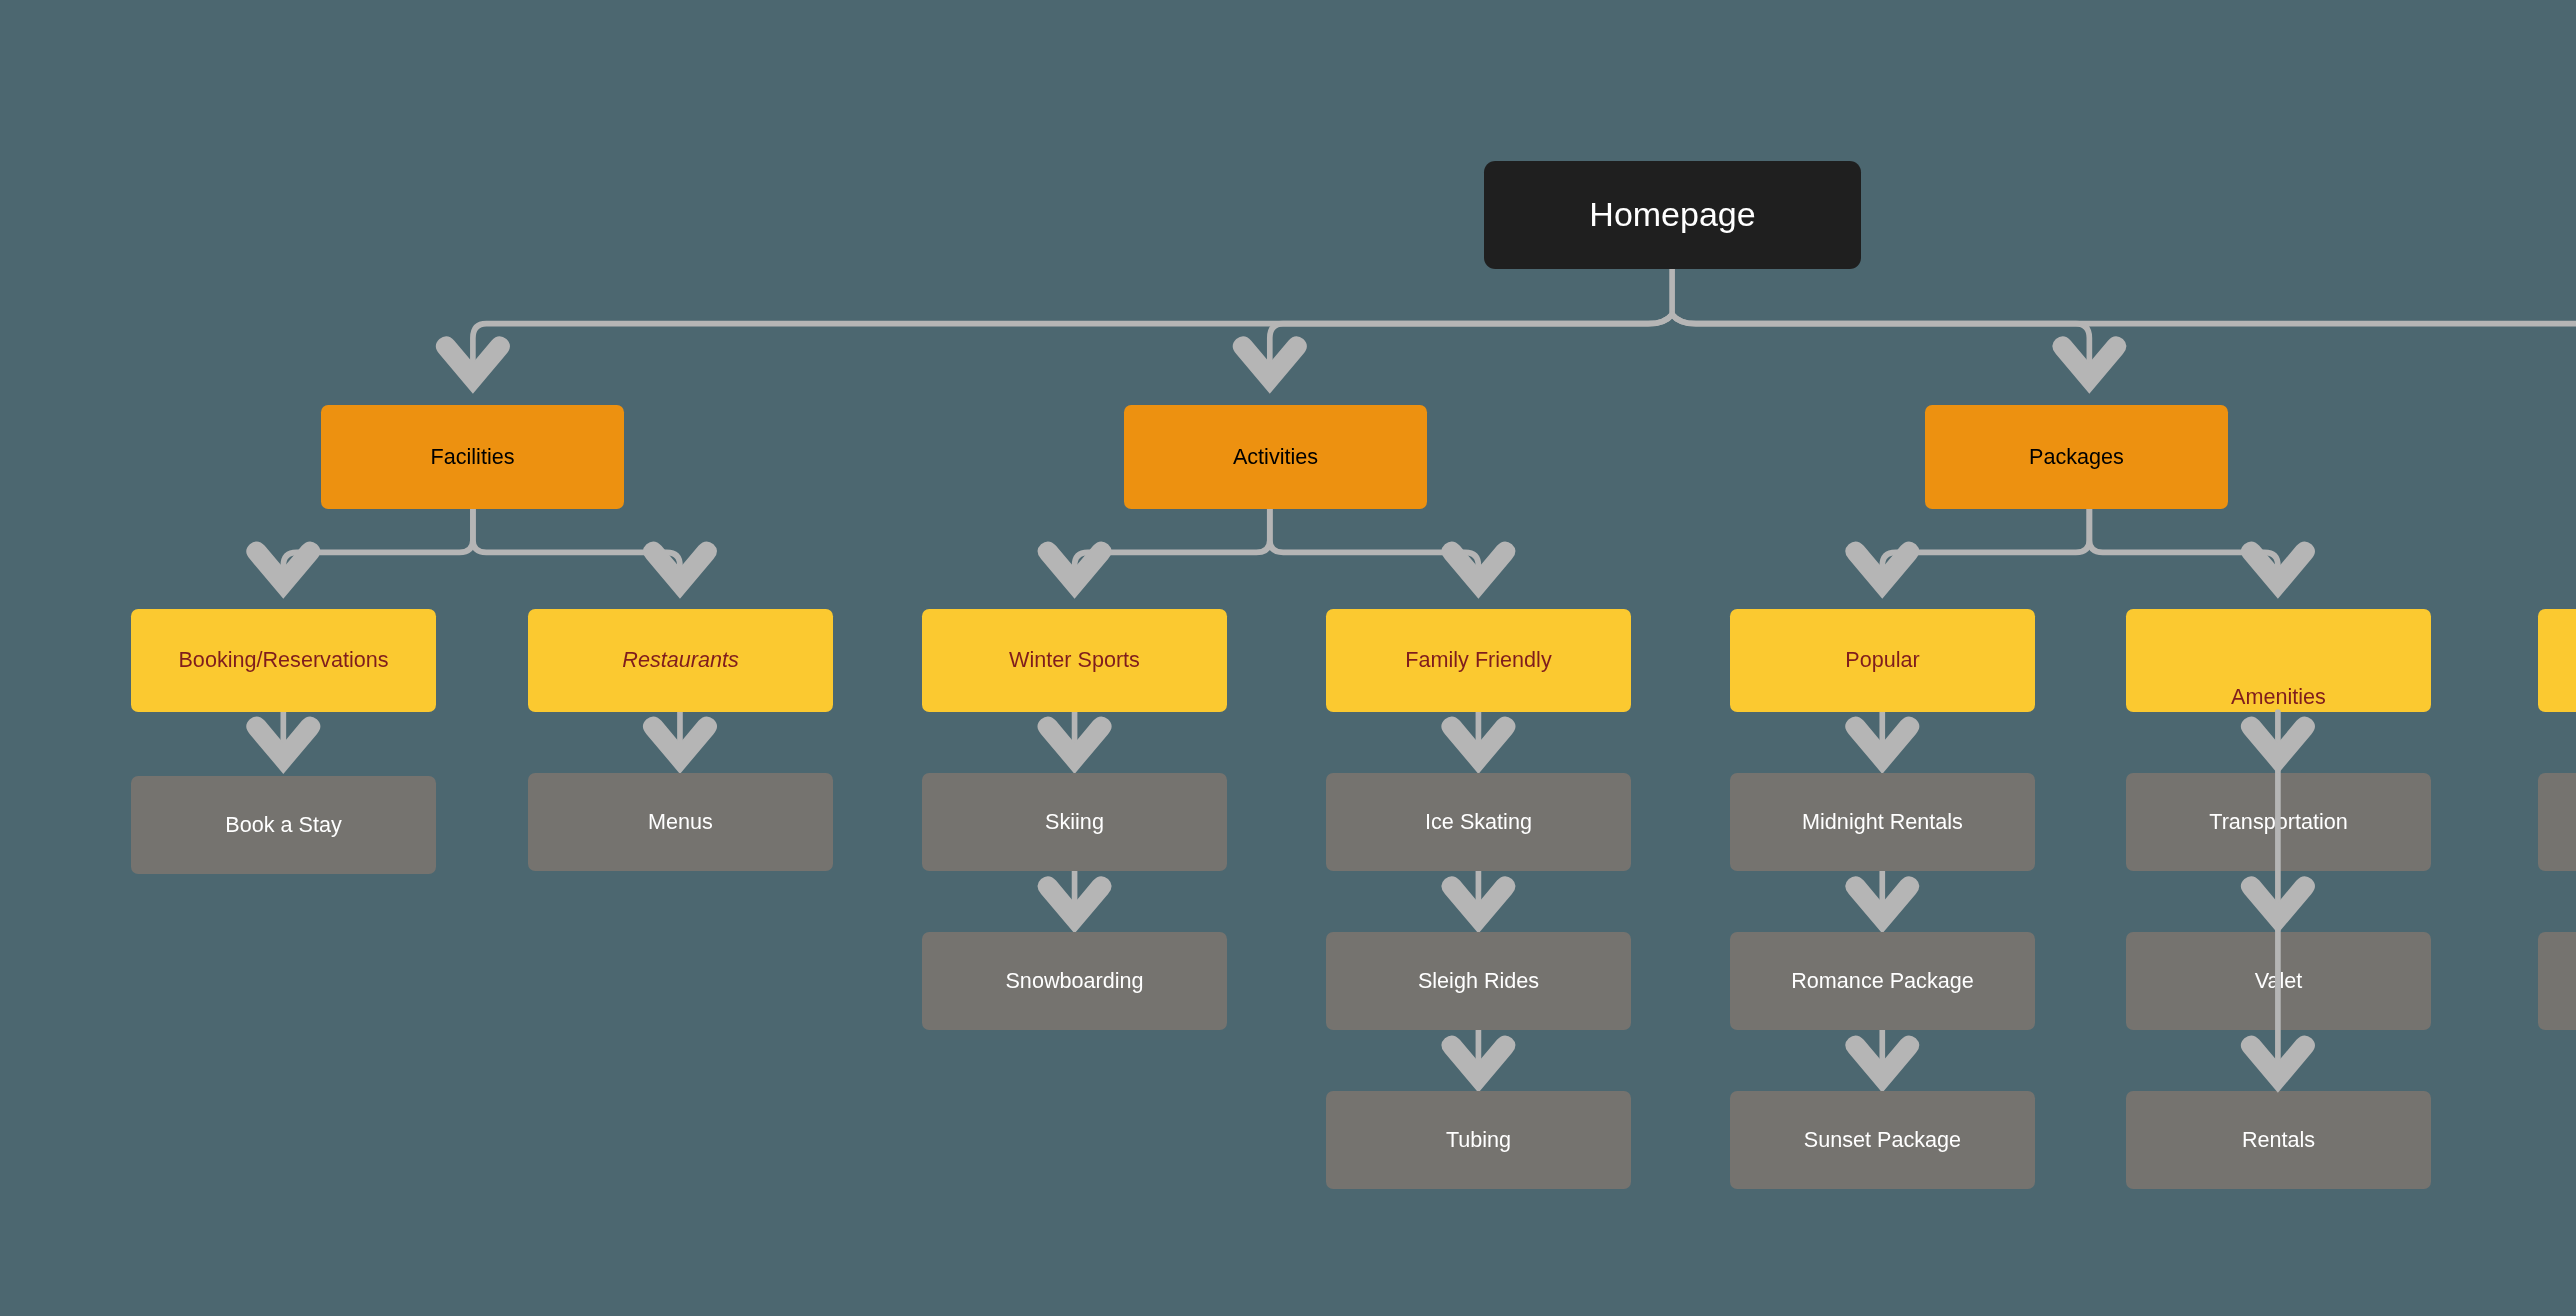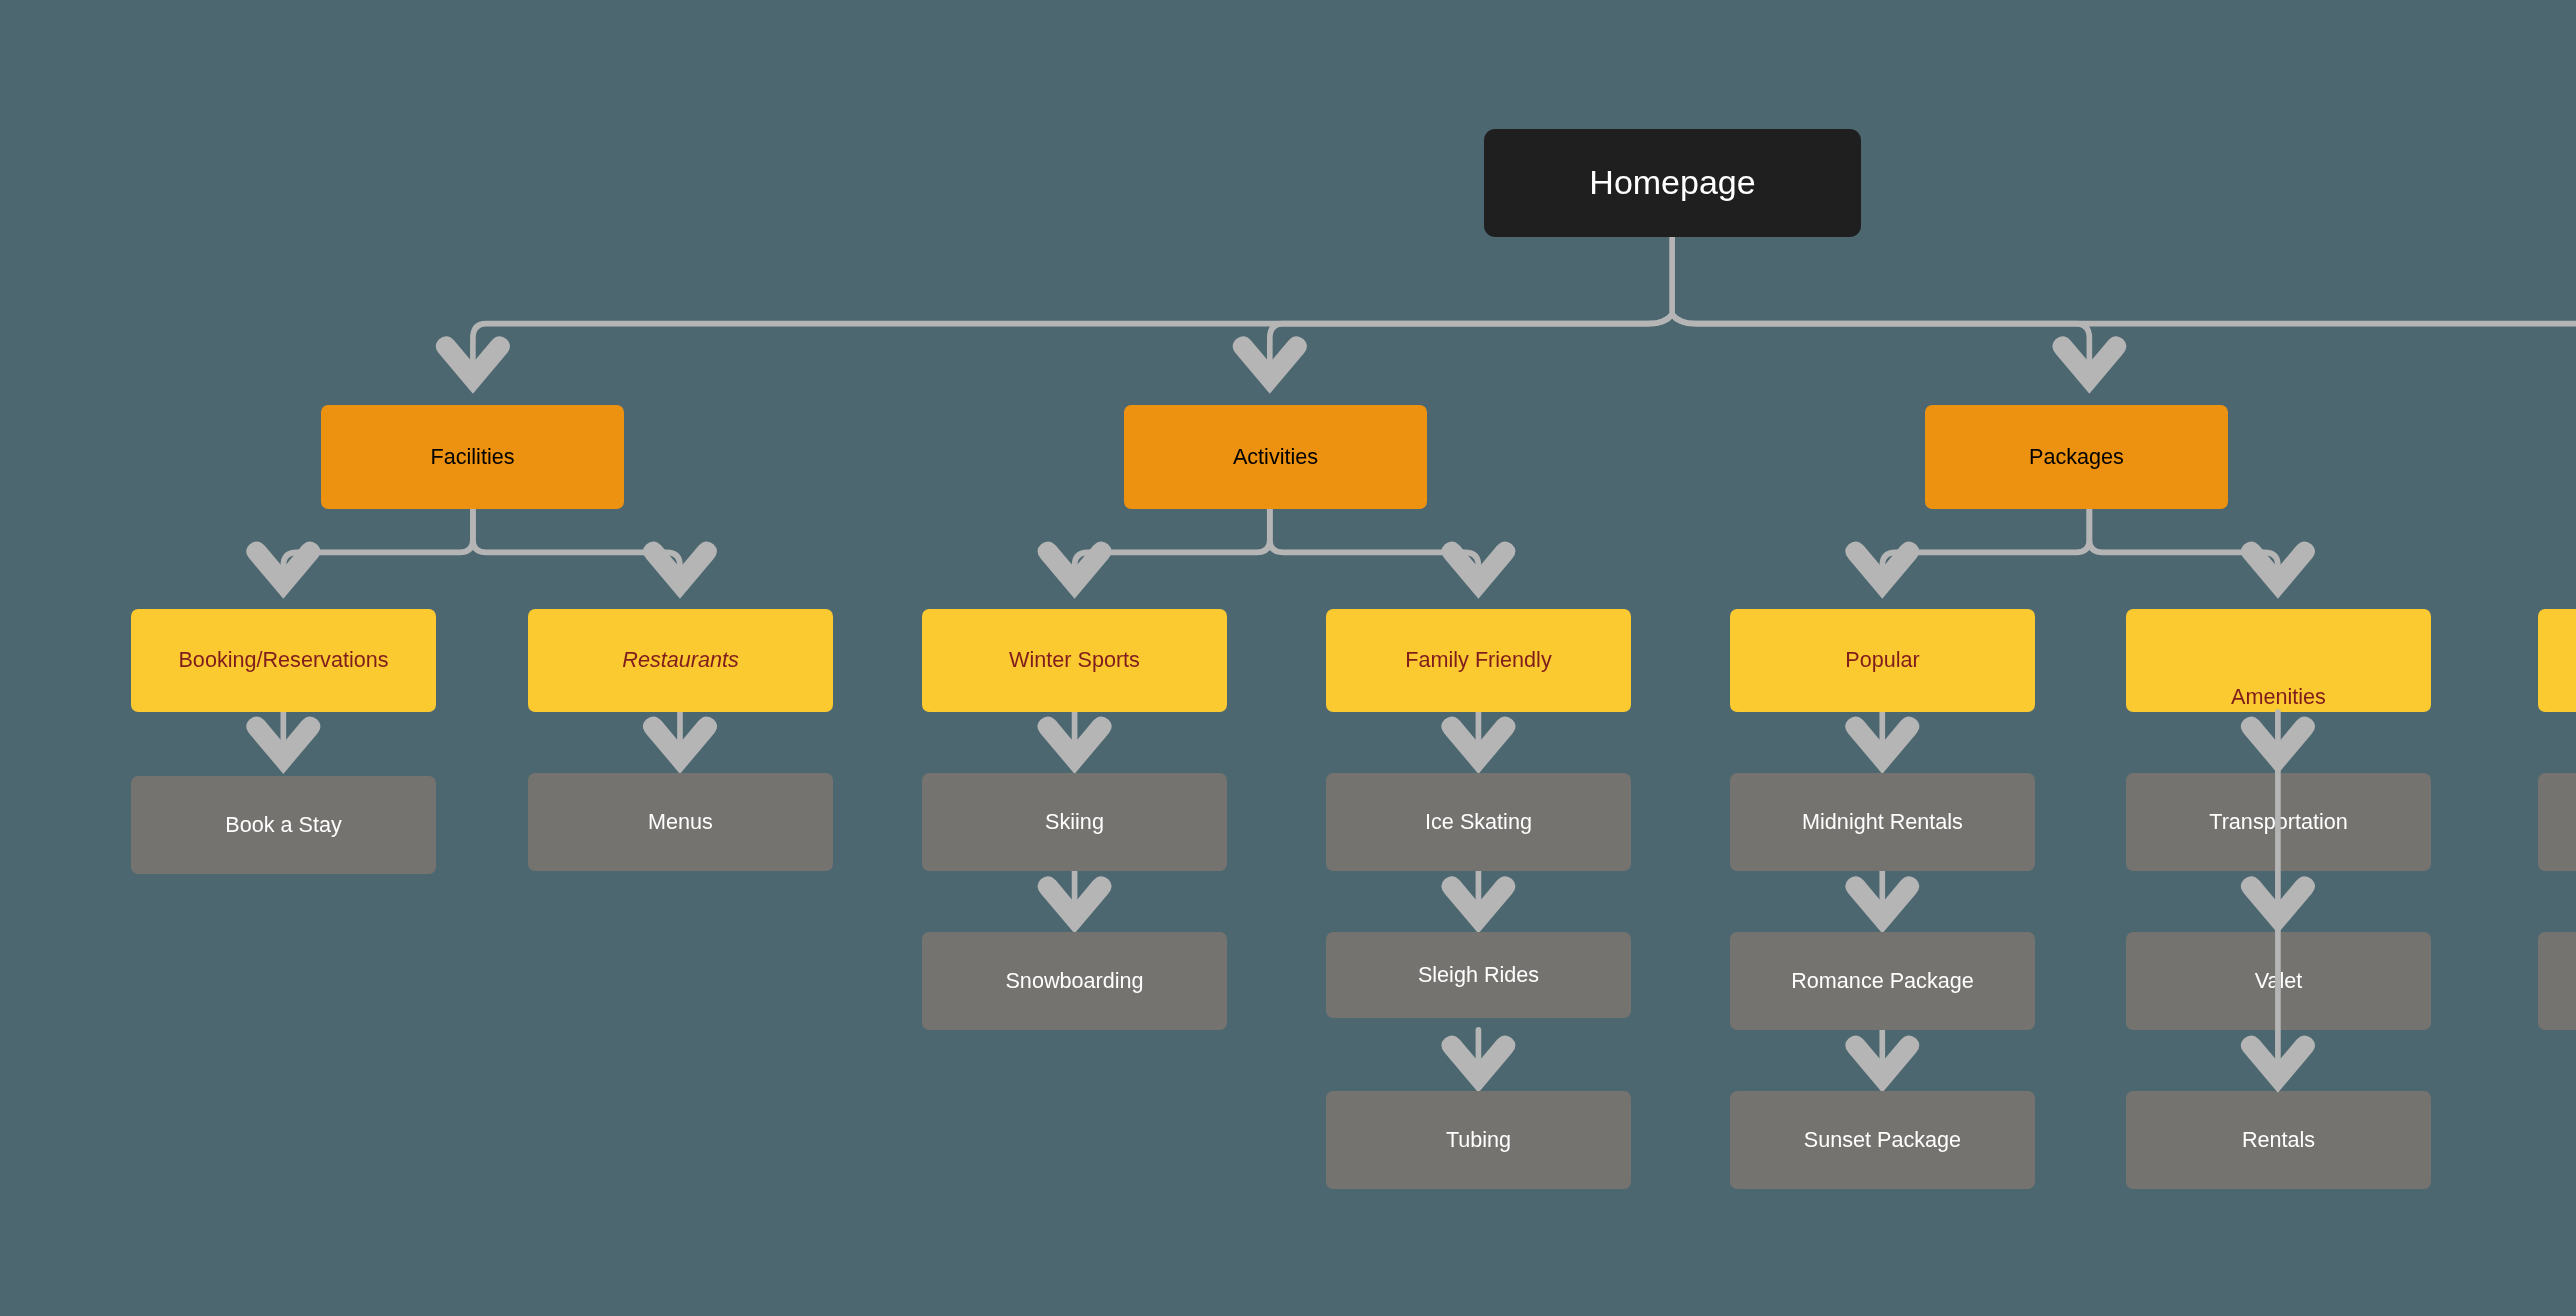--- a/index.html
+++ b/index.html
@@ -41,20 +41,21 @@
     border-radius: 7.2px;
     box-sizing: border-box;
     padding: 2.1px 9.3px;
     line-height: 1.15;
   }
   .node.root {
     background: #1F1F1F;
     color: #FFFFFF;
     font-size: 34px;
     border-radius: 11.3px;
+    margin-top: 32px;
   }
   .node.sec {
     background: #ED9110;
     color: #000000;
     font-size: 21.6px;
   }
   .node.ter {
     background: #FBC930;
     color: #7f1d1d;
     font-size: 21.6px;
@@ -205,21 +206,21 @@
   </div>
   <div class="node leaf" style="left:922px;top:773px;width:305px;height:98px;">
     <span>Skiing</span>
   </div>
   <div class="node leaf" style="left:922px;top:932px;width:305px;height:98px;">
     <span>Snowboarding</span>
   </div>
   <div class="node leaf" style="left:1326px;top:773px;width:305px;height:98px;">
     <span>Ice Skating</span>
   </div>
-  <div class="node leaf" style="left:1326px;top:932px;width:305px;height:86px;">
+  <div class="node leaf" style="left:1326px;top:932px;width:305px;height:98px;">
     <span>Sleigh Rides</span>
   </div>
   <div class="node leaf" style="left:1326px;top:1091px;width:305px;height:98px;">
     <span>Tubing</span>
   </div>
   <div class="node leaf" style="left:1730px;top:773px;width:305px;height:98px;">
     <span>Midnight Rentals</span>
   </div>
   <div class="node leaf" style="left:1730px;top:932px;width:305px;height:98px;">
     <span>Romance Package</span>

